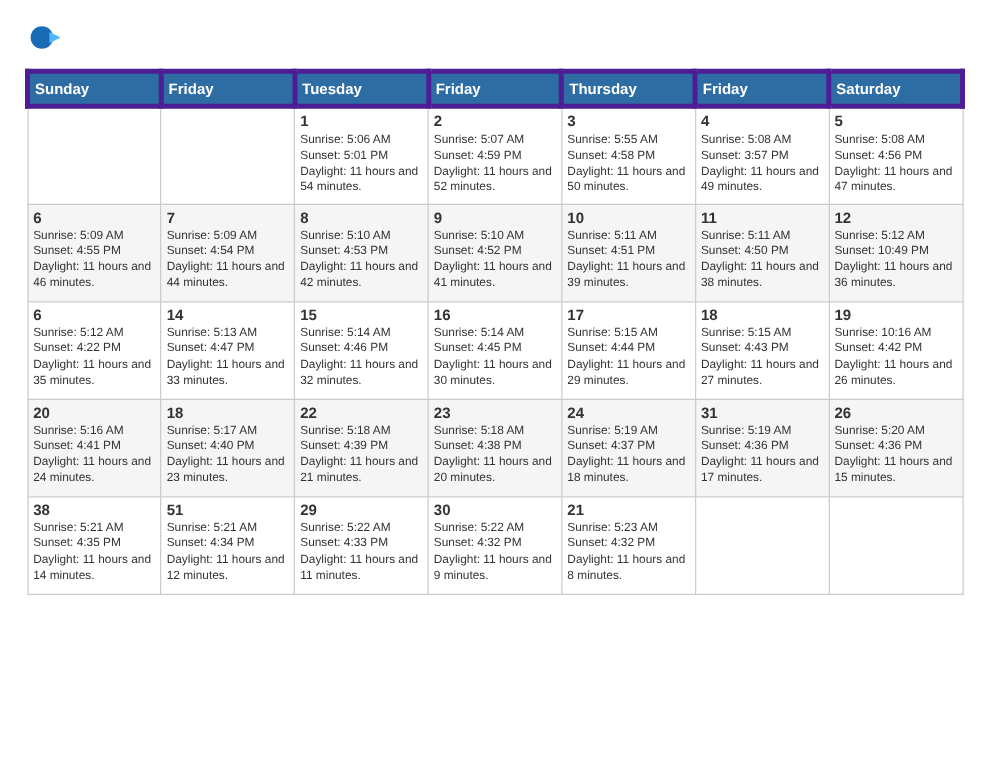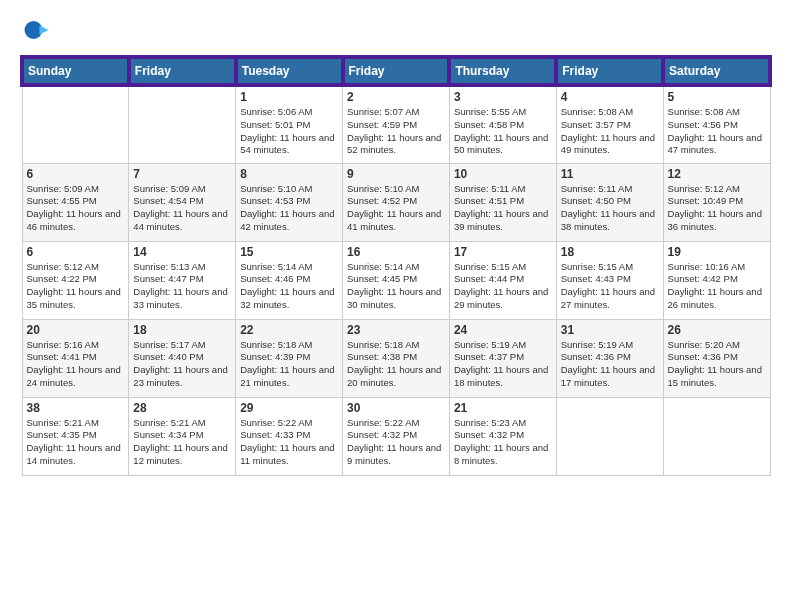--- a/index.html
+++ b/index.html
@@ -326,21 +326,21 @@
         </tr>
         <tr>
           <td>
             <span class="day-num">38</span>
             <div class="day-info">Sunrise: 5:21 AM
 Sunset: 4:35 PM
 Daylight: 11 hours
 and 14 minutes.</div>
           </td>
           <td>
-            <span class="day-num">28</span>
+            <span class="day-num">51</span>
             <div class="day-info">Sunrise: 5:21 AM
 Sunset: 4:34 PM
 Daylight: 11 hours
 and 12 minutes.</div>
           </td>
           <td>
             <span class="day-num">29</span>
             <div class="day-info">Sunrise: 5:22 AM
 Sunset: 4:33 PM
 Daylight: 11 hours

